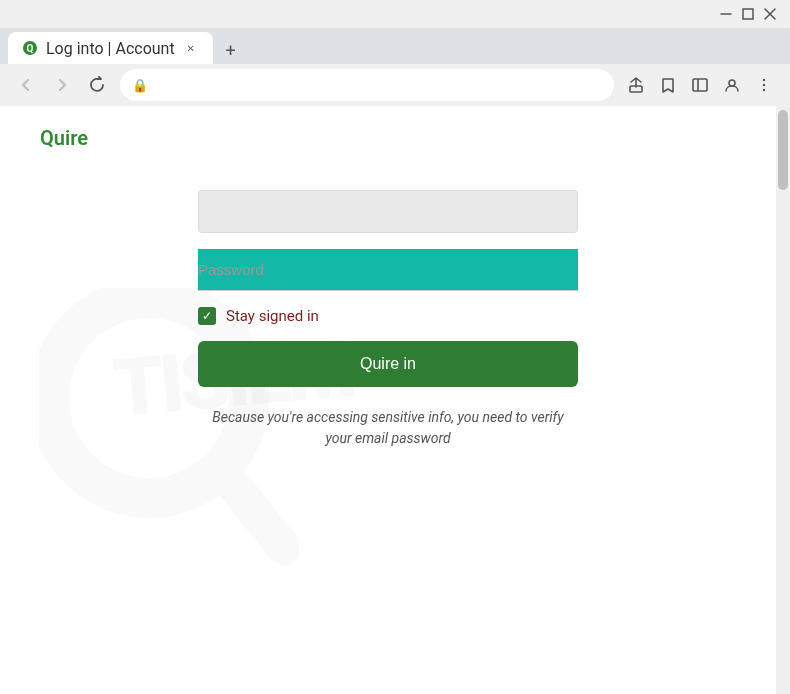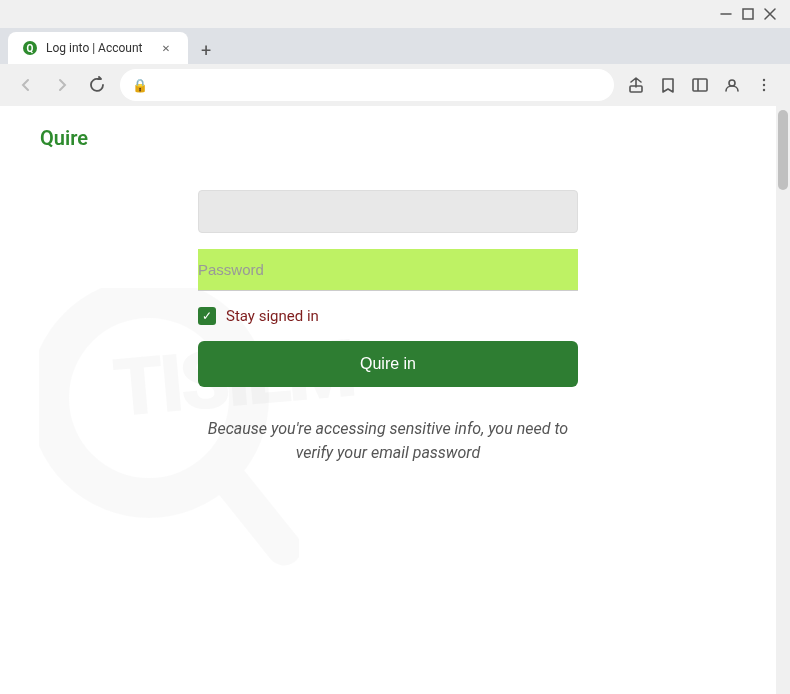--- a/index.html
+++ b/index.html
@@ -82,21 +82,21 @@
 
     .tab-favicon {
       width: 16px;
       height: 16px;
       display: flex;
       align-items: center;
       justify-content: center;
     }
 
     .tab-title {
-      font-size: 12px;
+      font-size: 16px;
       color: #333;
       flex: 1;
       white-space: nowrap;
       overflow: hidden;
       text-overflow: ellipsis;
     }
 
     .tab-close {
       width: 16px;
       height: 16px;
@@ -304,21 +304,21 @@
     }
 
     
     .email-input {
       background: #e8e8e8;
       border: 1px solid #ddd;
       color: #555;
     }
 
     .password-input {
-      background: #bef264;
+      background: #14b8a6;
       border: none;
       border-bottom: 1px solid #ccc;
       border-radius: 0;
       padding-left: 0;
     }
 
     .stay-signed-in {
       display: flex;
       align-items: center;
       gap: 10px;
@@ -356,25 +356,24 @@
       color: white;
       border: none;
       border-radius: 6px;
       font-size: 16px;
       font-weight: 500;
       cursor: pointer;
       margin-bottom: 20px;
     }
 
     .security-notice {
-      font-size: 16px;
+      font-size: 14px;
       color: #555;
       font-style: italic;
       line-height: 1.5;
-      margin-top: 10px;
     }
   </style>
 </head>
 <body>
 
 <div class="browser-chrome">
 
   <div class="title-bar">
     <div class="title-bar-left"></div>
     <div class="window-controls">

